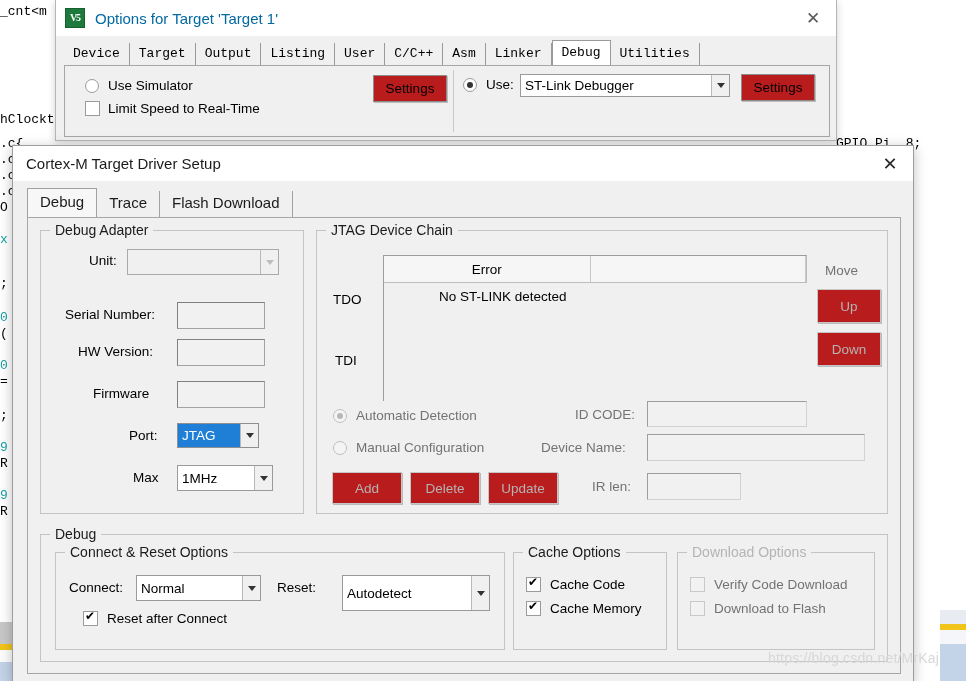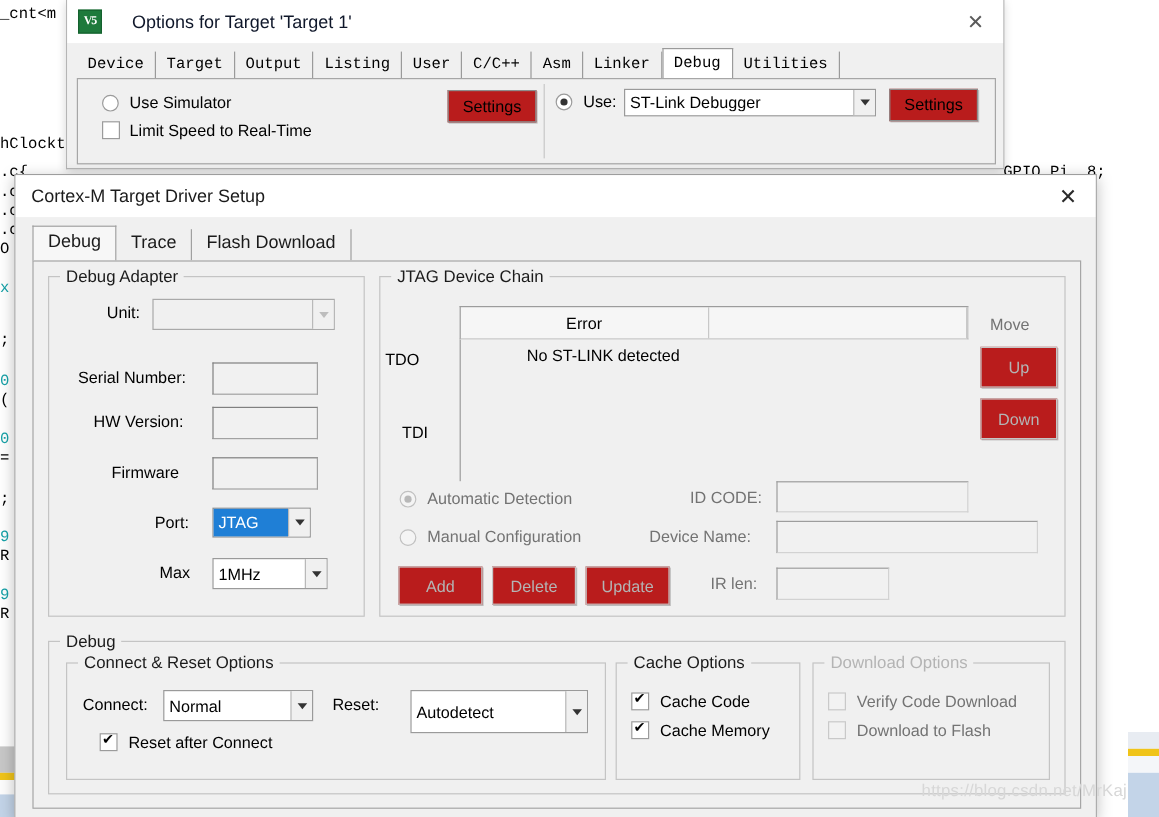--- a/index.html
+++ b/index.html
@@ -44,21 +44,21 @@
     background:#ffffff; display:flex; align-items:center;
   }
   .opt-icon {
     width:18px; height:18px; margin-left:9px; background:#1e7a3c;
     border:1px solid #14612e; position:relative; flex:none;
     display:flex; align-items:center; justify-content:center;
   }
   .opt-icon .v { color:#fff; font-size:10px; font-weight:bold; line-height:1;
                  font-family:"Liberation Serif", serif; letter-spacing:-1px; }
   .opt-title {
-    margin-left:25px; font-size:15px; color:#0f172a; font-family:"Liberation Sans", sans-serif;
+    margin-left:10px; font-size:15px; color:#0369a1; font-family:"Liberation Sans", sans-serif;
   }
   .opt-close {
     position:absolute; right:0; top:0; width:46px; height:36px;
     display:flex; align-items:center; justify-content:center;
     color:#5a5a5a; font-size:17px; font-family:"Liberation Sans", sans-serif;
   }
   .opt-body { position:absolute; left:0; top:36px; width:780px; height:104px; background:#f0f0f0; }
 
   
   .tabstrip { position:absolute; left:8px; top:6px; height:24px; display:flex; align-items:flex-end; }
@@ -309,21 +309,21 @@
           <span class="lbl" style="position:absolute; left:92px; top:239px;">Max</span>
           <div class="combo" style="position:absolute; left:136px; top:234px; width:96px; height:26px;">
             <span class="txt">1MHz</span>
             <span class="arrow"></span>
           </div>
         </div>
 
         <div class="group" style="left:288px; top:12px; width:570px; height:282px;">
           <span class="gtitle">JTAG Device Chain</span>
 
-          <span class="lbl" style="position:absolute; left:4px; top:61px;text-align:right;">TDO</span>
+          <span class="lbl" style="position:absolute; left:16px; top:61px;text-align:right;">TDO</span>
           <span class="lbl" style="position:absolute; left:18px; top:122px;">TDI</span>
 
           <div class="lv-header" id="lv-header" style="left:66px; top:24px; width:424px; height:28px;">
               <div class="lv-col" style="width: 207px;">Error</div>
               <div class="lv-col" style="width: 216px;"></div>
             </div>
           <div class="lv-body" id="lv-body" style="left:66px; top:52px; width:424px; height:118px;padding-left:43px;">
               <div style="display: flex; align-items: center; height: 26px;">
                 <div style="width: 207px; font-size: 13.5px; padding-left: 12px; white-space: nowrap;">No ST-LINK detected</div>
                 <div style="width: 216px; font-size: 13.5px; padding-left: 4px; white-space: nowrap;"></div>

